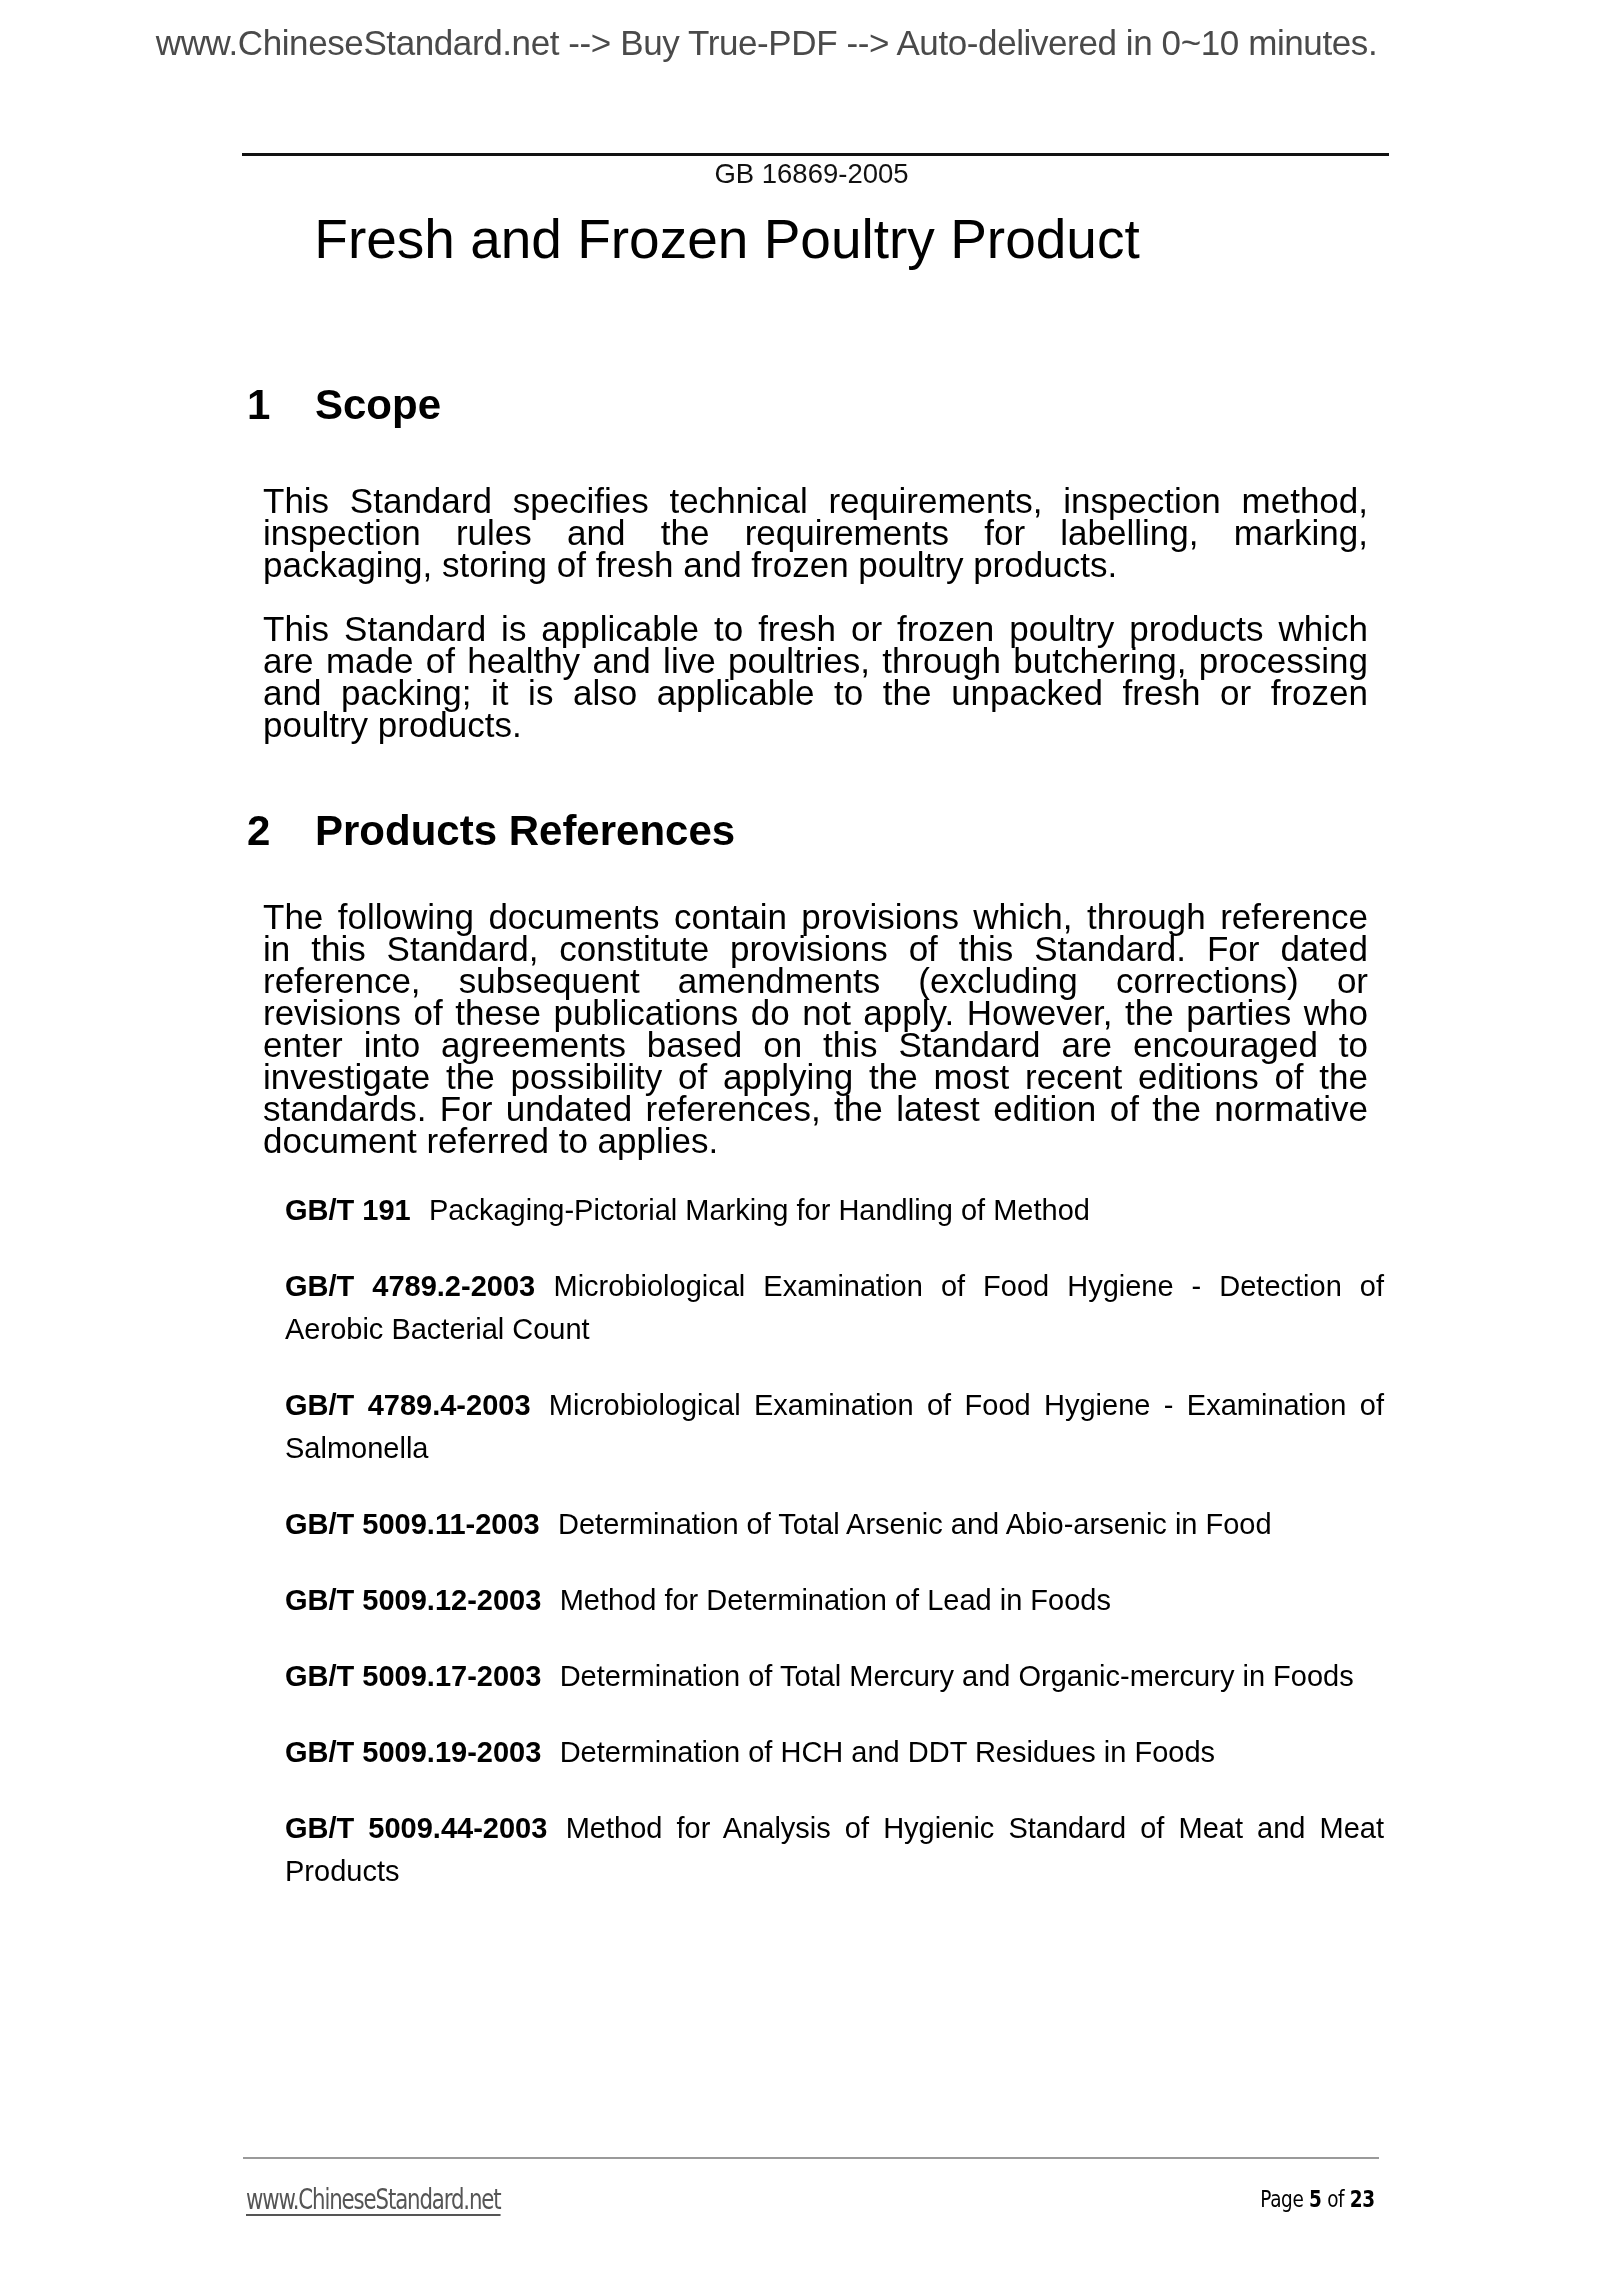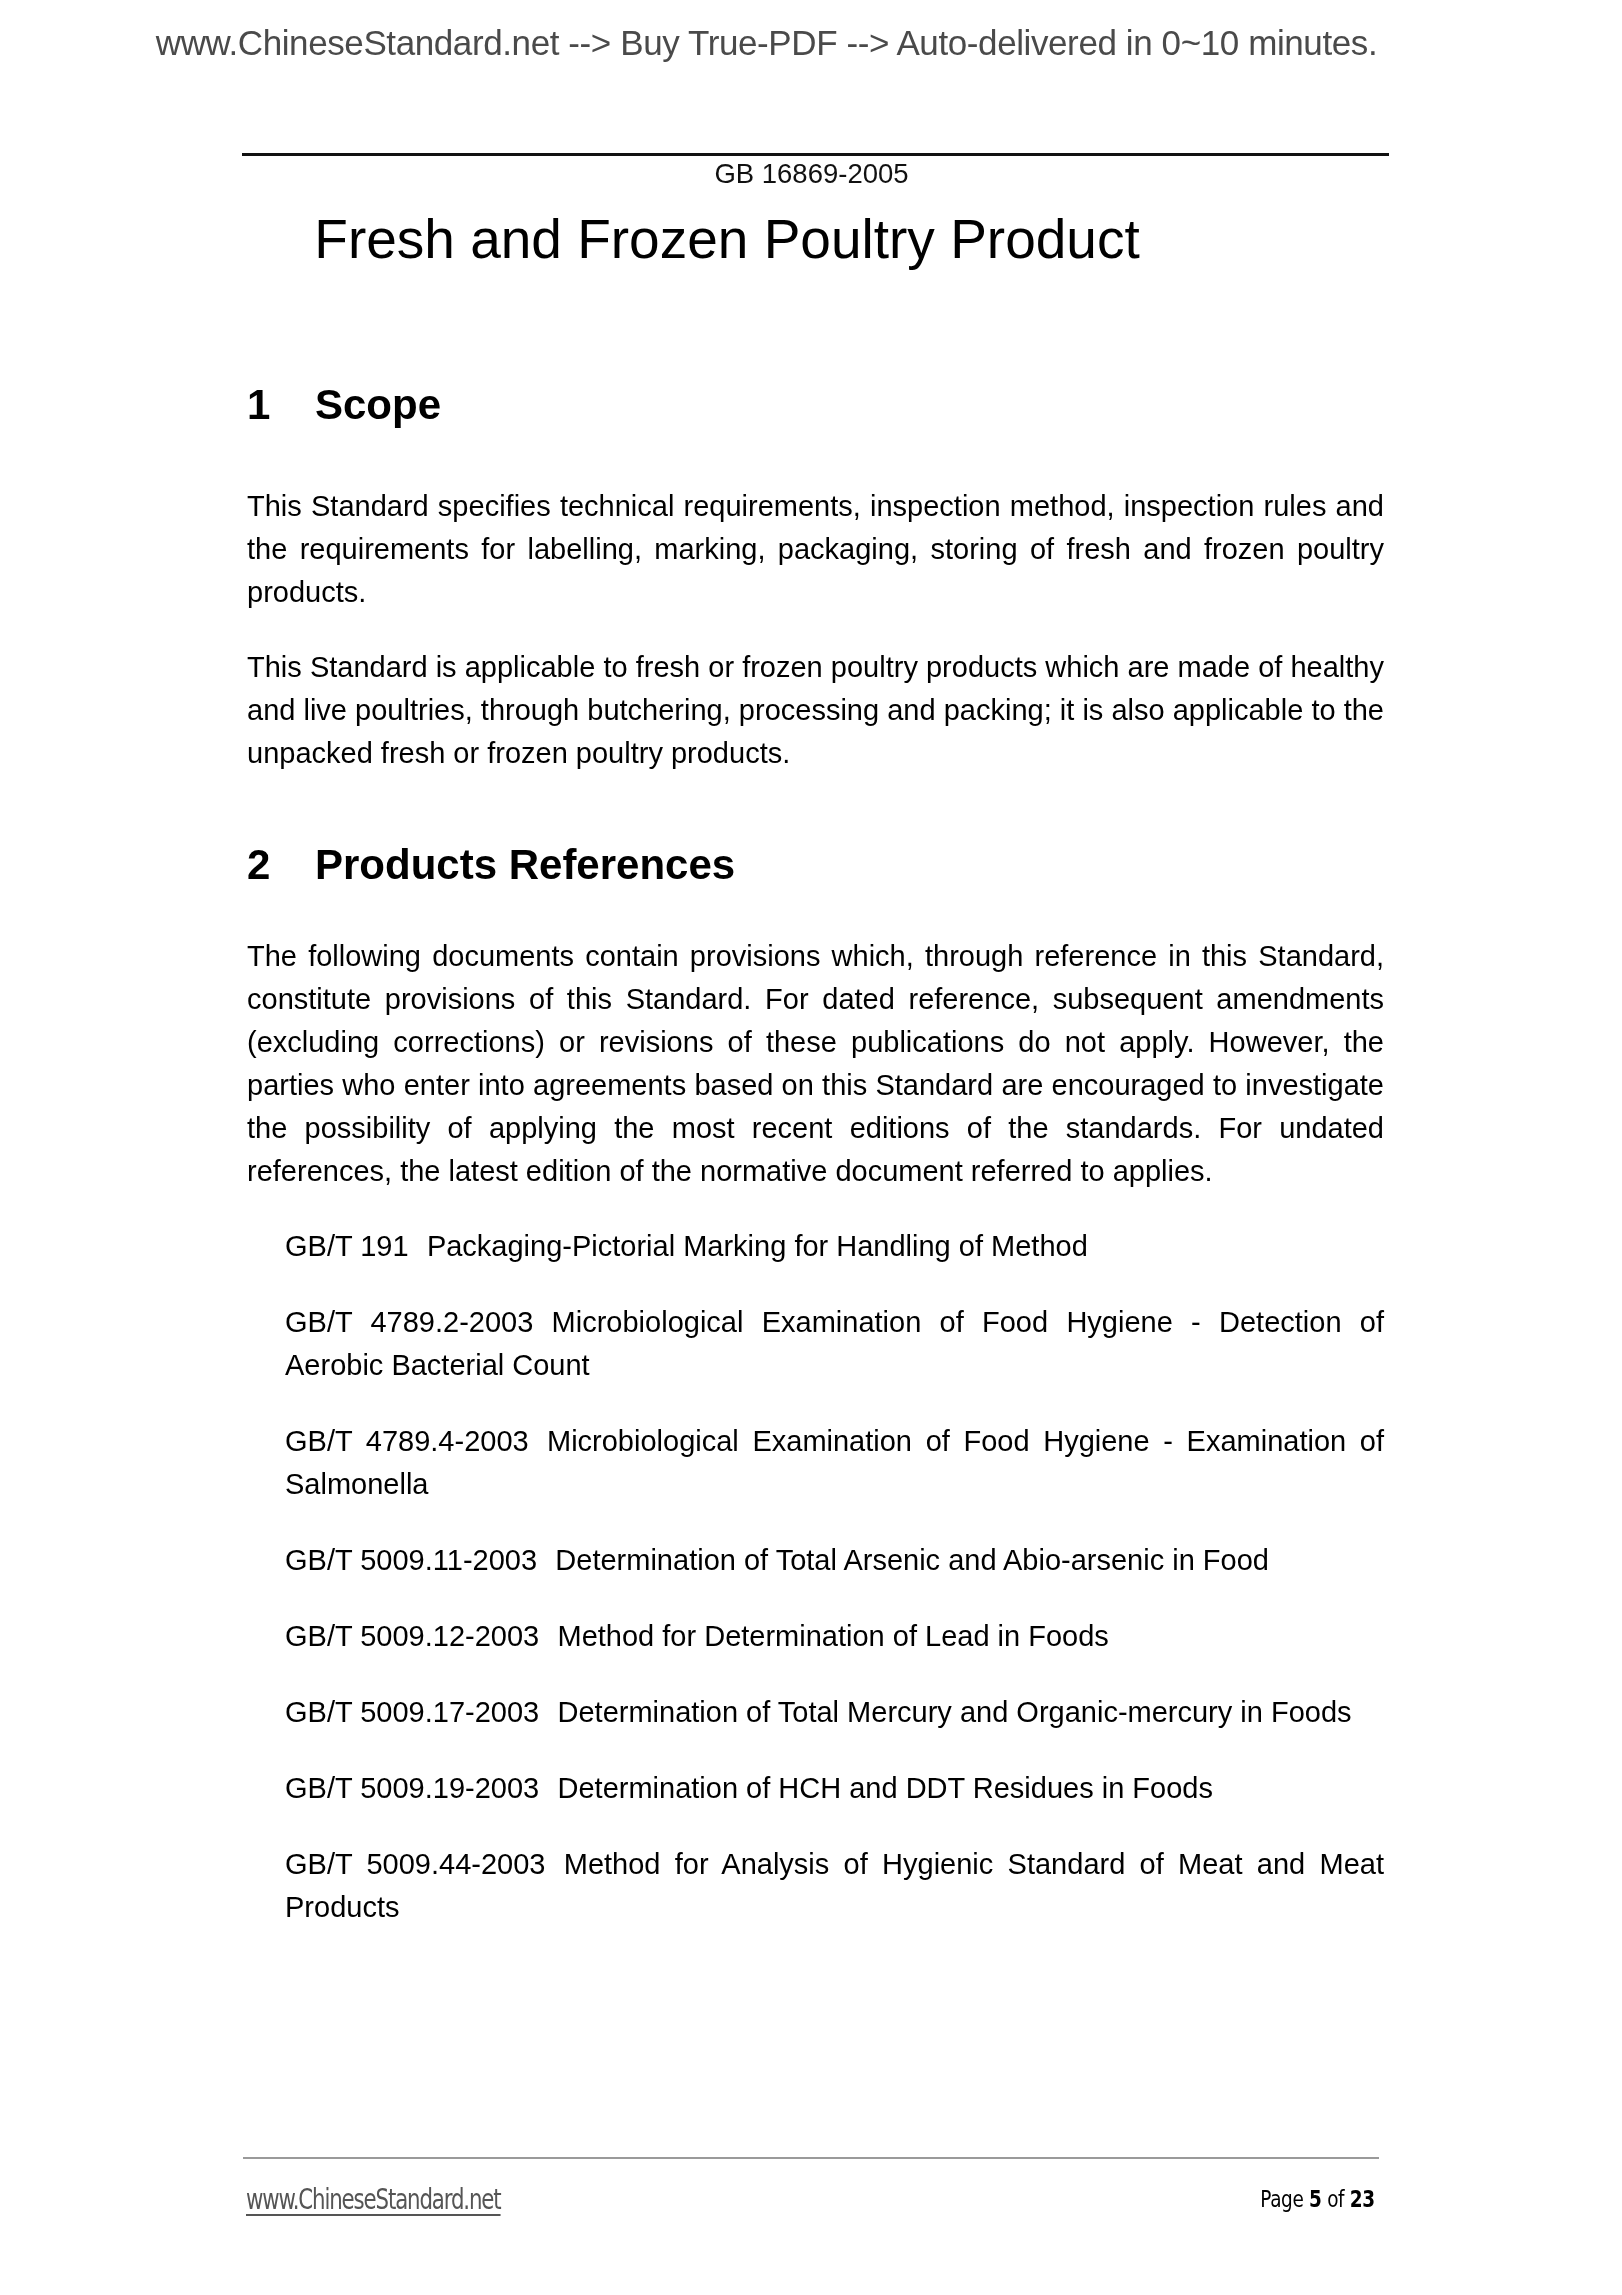--- a/index.html
+++ b/index.html
@@ -64,44 +64,44 @@
     font-size: 42px;
     font-weight: bold;
     margin: 0;
     display: flex;
   }
   .section-num {
     width: 68px;
     display: inline-block;
   }
   .para {
-    font-size: 29px;
-    line-height: 43px;
+    font-size: 35px;
+    line-height: 32px;
     text-align: justify;
-    margin: 0;
+    margin: 16px;
   }
   #scope-heading { margin-top: 0; height: 75px; line-height: 75px; }
   #scope-p1 { margin-top: 43px; }
   #scope-p2 { margin-top: 32px; }
   #refs-heading { margin-top: 52px; height: 75px; line-height: 75px; }
   #refs-intro { margin-top: 33px; }
   .ref-list {
     margin: 0;
     padding: 0;
     list-style: none;
     margin-left: 38px;
     margin-top: 32px;
   }
   .ref-item {
     font-size: 29px;
     line-height: 43px;
     text-align: justify;
     margin-bottom: 33px;
   }
-  .ref-code { margin-right: 18.3px; }
+  .ref-code { margin-right: 18.3px; font-weight: bold; }
   .footer-rule {
     position: absolute;
     left: 243px;
     top: 2157px;
     width: 1136px;
     height: 1.7px;
     background: #9a9a9a;
   }
   .footer-link {
     position: absolute;

